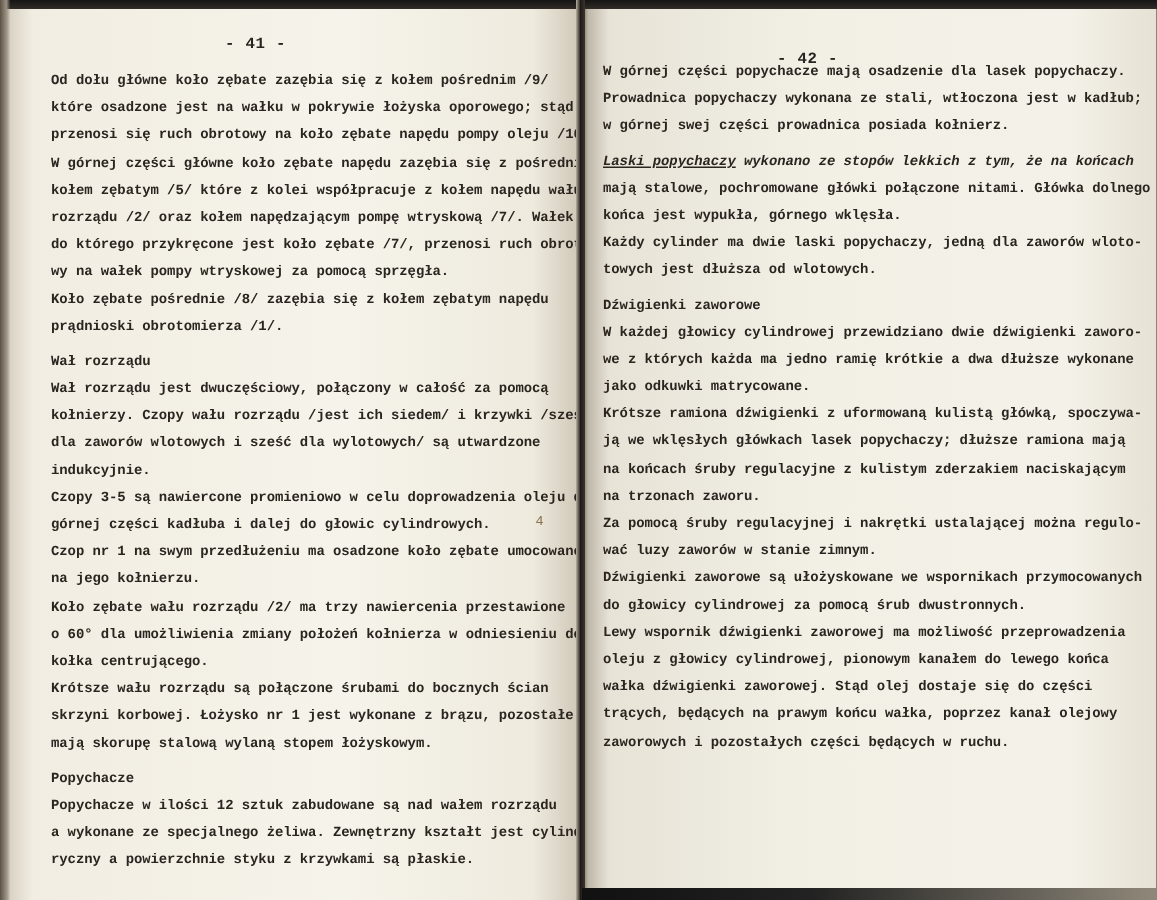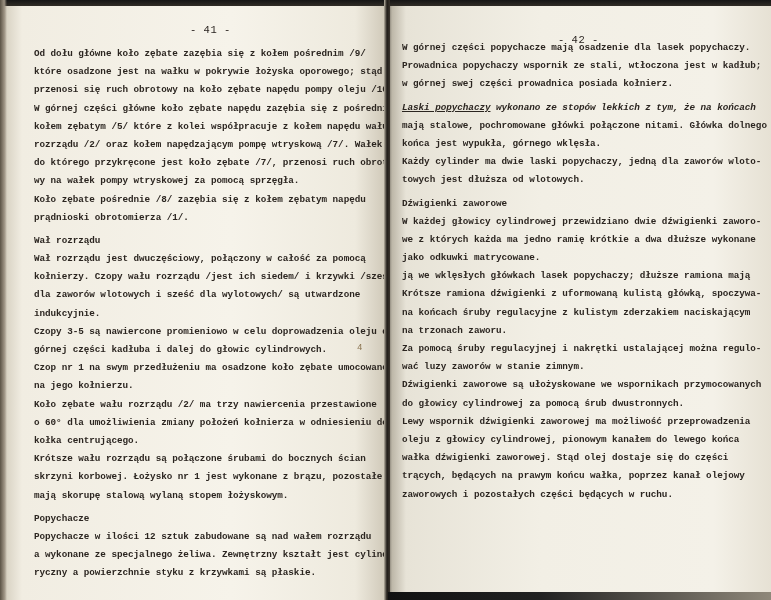--- a/index.html
+++ b/index.html
@@ -23,21 +23,21 @@
     left:388px; width:383px;
     background:linear-gradient(90deg,#6d685e 0px,#bdb7a8 4px,#e7e3d7 18px,#f2efe5 40%,#f4f1e8 85%,#e6e1d4 100%);
   }
   .gutter { position:absolute; left:384px; top:0; width:6px; height:600px;
     background:linear-gradient(90deg,#b9b2a2,#201c18 50%,#3a342d); }
   .left-binding { position:absolute; left:0; top:0; width:7px; height:600px;
     background:linear-gradient(90deg,#5b5346,#9b9182 60%,transparent); }
   .bottom-shadow { position:absolute; left:388px; bottom:0; width:383px; height:8px;
     background:linear-gradient(90deg,#111 0,#222 40%,#8f887a 100%); }
   .page-number {
-    position:absolute; font-size:10.5px; font-weight:normal; letter-spacing:0.5px;margin-left:40px;
+    position:absolute; font-size:10.5px; font-weight:bold; letter-spacing:0.5px;
   }
   .page-left .page-number { left:150px; top:18px; }
   .page-right .page-number { left:130px; top:28px; }
   .lines { position:absolute; }
   .page-left .lines { left:34px; top:39px; width:340px; }
   .page-right .lines { left:14px; top:33px; width:360px; }
   .line {
     font-size:9.3px; font-weight:bold; line-height:18.2px; height:18.2px;
     white-space:nowrap; letter-spacing:-0.05px; color:#2b2520;
   }
@@ -84,33 +84,33 @@
         <div class="line">a wykonane ze specjalnego żeliwa. Zewnętrzny kształt jest cylind-</div>
         <div class="line">ryczny a powierzchnie styku z krzywkami są płaskie.</div>
       </div>
     <div class="ink-mark" style="left:357px;top:337px;">4</div>
   </div>
 
   <div class="page page-right">
     <div class="page-number">- 42 -</div>
     <div class="lines" id="right-lines">
         <div class="line">W górnej części popychacze mają osadzenie dla lasek popychaczy.</div>
-        <div class="line">Prowadnica popychaczy wspornik ze stali, wtłoczona jest w kadłub;</div>
+        <div class="line">Prowadnica popychaczy wykonana ze stali, wtłoczona jest w kadłub;</div>
         <div class="line">w górnej swej części prowadnica posiada kołnierz.</div>
         <div class="line gap"><span style="text-decoration: underline;">Laski popychaczy</span><span> wykonano ze stopów lekkich z tym, że na końcach</span></div>
         <div class="line">mają stalowe, pochromowane główki połączone nitami. Główka dolnego</div>
         <div class="line">końca jest wypukła, górnego wklęsła.</div>
         <div class="line">Każdy cylinder ma dwie laski popychaczy, jedną dla zaworów wloto-</div>
         <div class="line">towych jest dłuższa od wlotowych.</div>
         <div class="line heading">Dźwigienki zaworowe</div>
         <div class="line">W każdej głowicy cylindrowej przewidziano dwie dźwigienki zaworo-</div>
         <div class="line">we z których każda ma jedno ramię krótkie a dwa dłuższe wykonane</div>
         <div class="line">jako odkuwki matrycowane.</div>
+        <div class="line">Krótsze ramiona dźwigienki z uformowaną kulistą główką, spoczywa-</div>
         <div class="line">ją we wklęsłych główkach lasek popychaczy; dłuższe ramiona mają</div>
-        <div class="line">Krótsze ramiona dźwigienki z uformowaną kulistą główką, spoczywa-</div>
         <div class="line">na końcach śruby regulacyjne z kulistym zderzakiem naciskającym</div>
         <div class="line">na trzonach zaworu.</div>
         <div class="line">Za pomocą śruby regulacyjnej i nakrętki ustalającej można regulo-</div>
         <div class="line">wać luzy zaworów w stanie zimnym.</div>
         <div class="line">Dźwigienki zaworowe są ułożyskowane we wspornikach przymocowanych</div>
         <div class="line">do głowicy cylindrowej za pomocą śrub dwustronnych.</div>
         <div class="line">Lewy wspornik dźwigienki zaworowej ma możliwość przeprowadzenia</div>
         <div class="line">oleju z głowicy cylindrowej, pionowym kanałem do lewego końca</div>
         <div class="line">wałka dźwigienki zaworowej. Stąd olej dostaje się do części</div>
         <div class="line">trących, będących na prawym końcu wałka, poprzez kanał olejowy</div>

